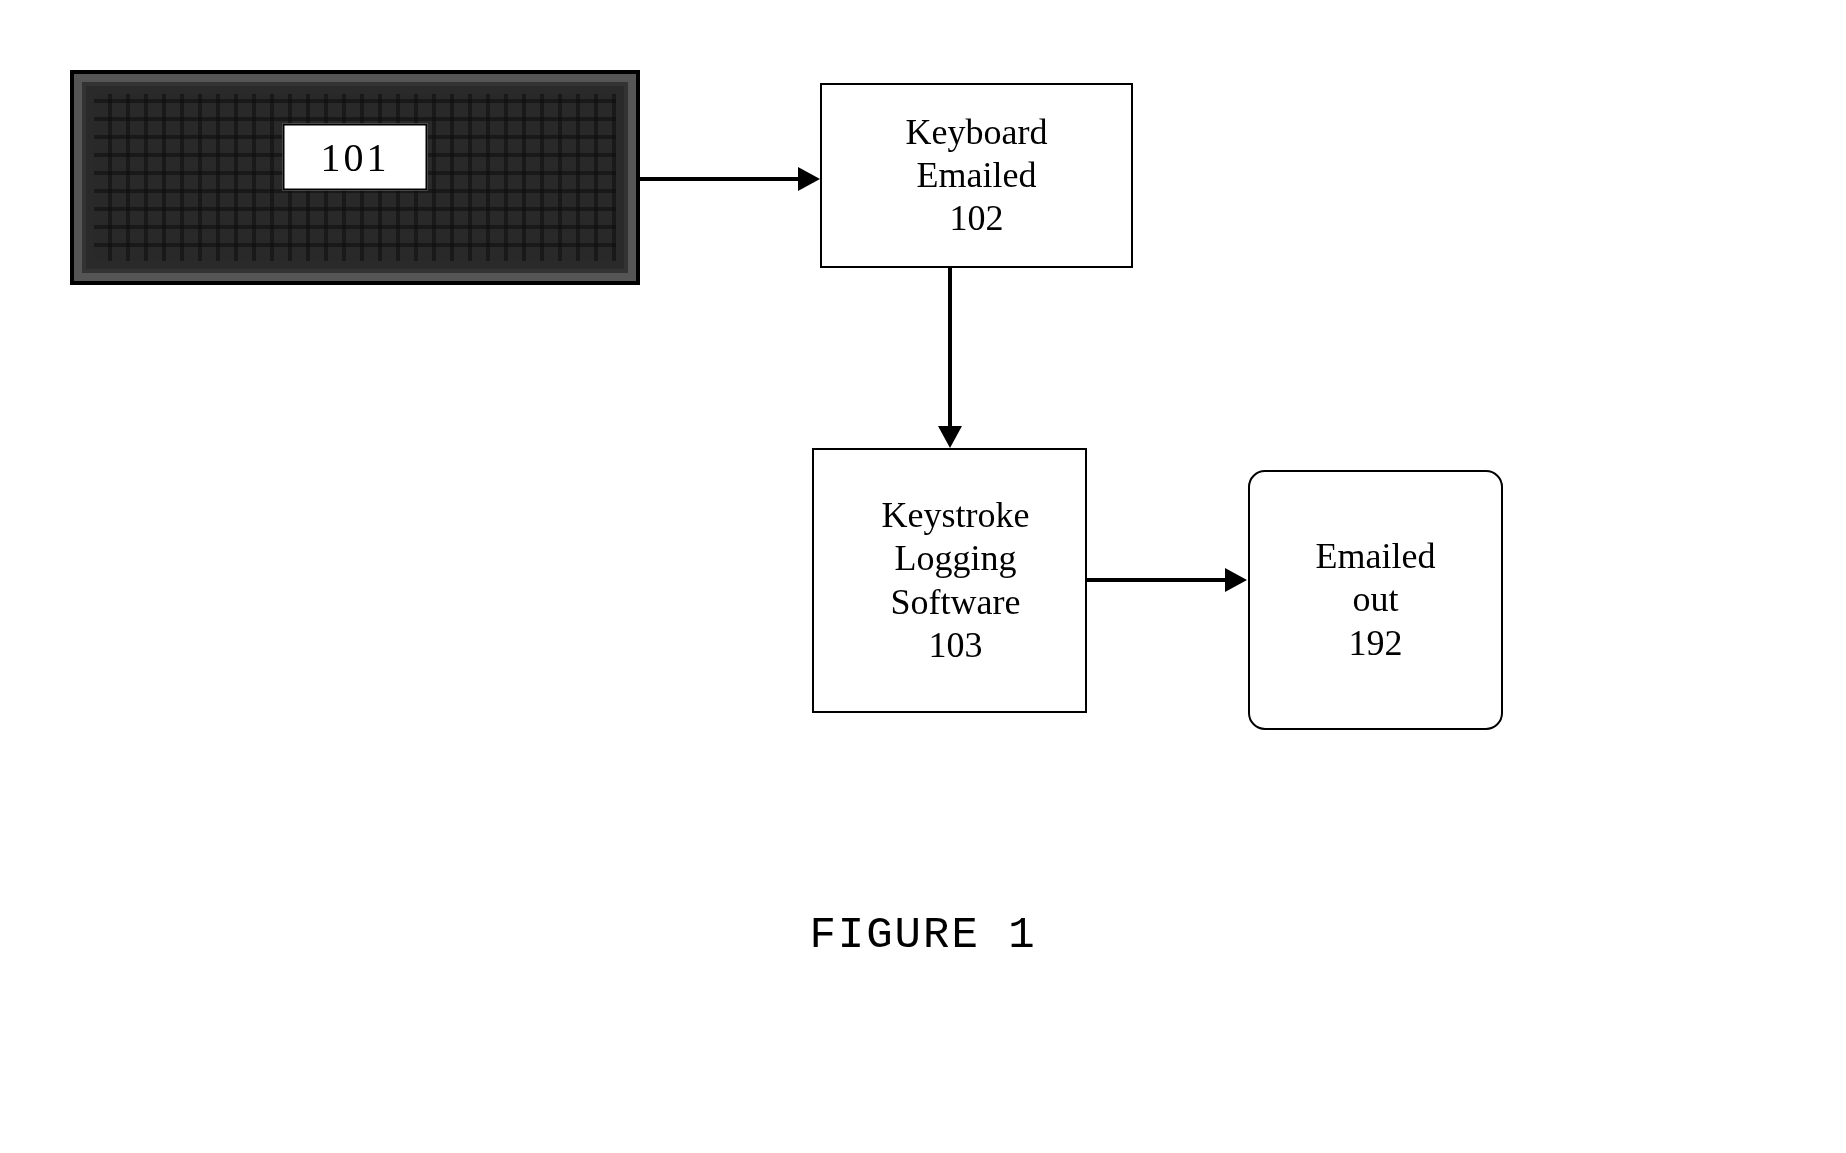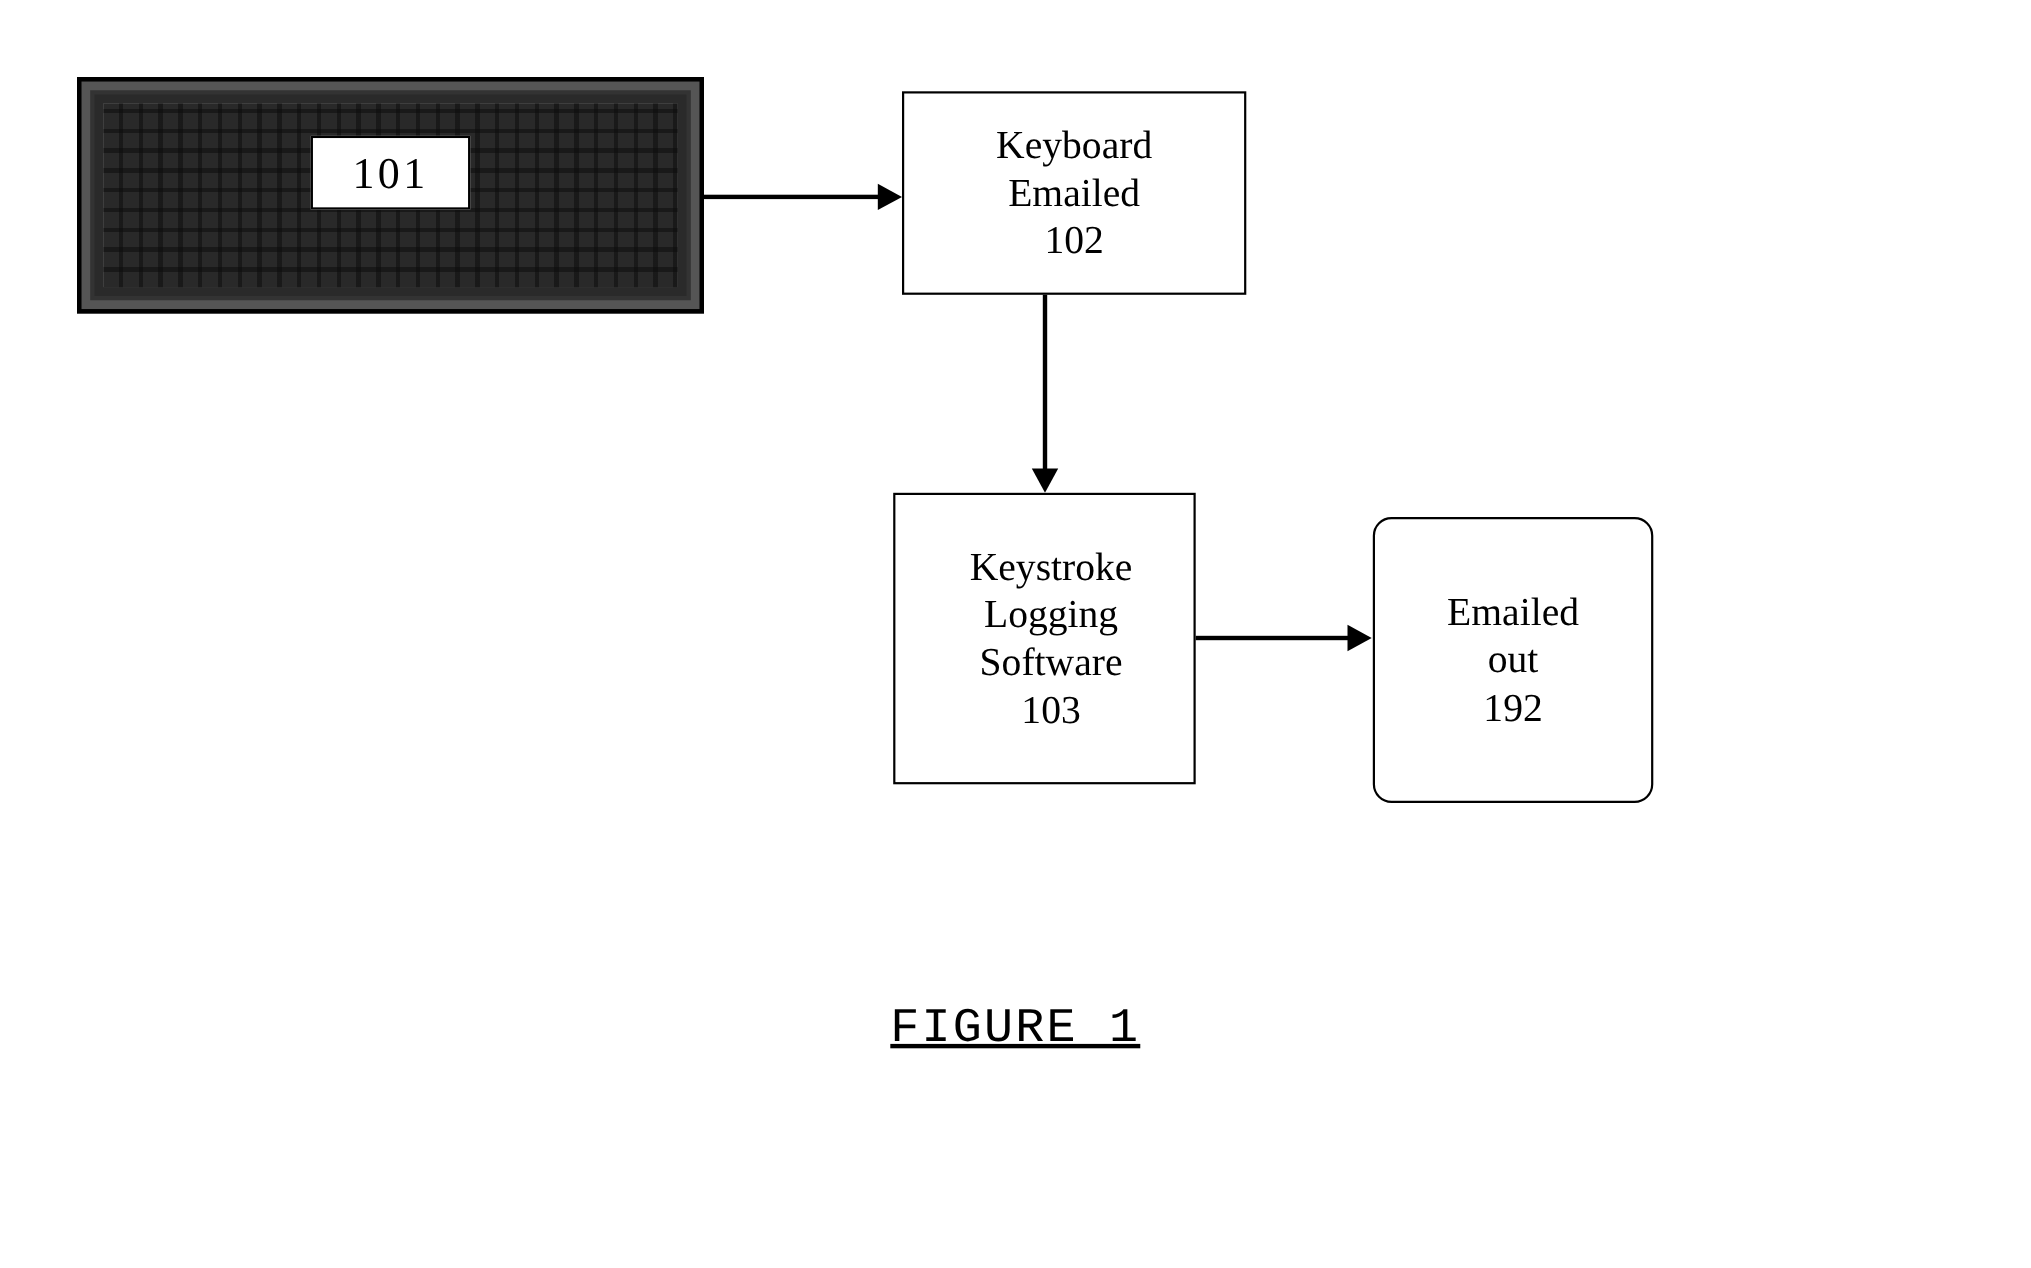--- a/index.html
+++ b/index.html
@@ -70,21 +70,20 @@
       border-right: 12px solid transparent;
       border-top: 22px solid #000000;
     }
     .figure-label {
       position: absolute;
       left: 0; right: 0;
       text-align: center;
       font-family: "Courier New", Courier, monospace;
       font-size: 44px;
       letter-spacing: 2px;
-      text-decoration: underline;
     }
   </style>
 </head>
 <body>
 
 <div class="keyboard">
   <div class="keyboard-inner"></div>
   <div class="keyboard-badge">101</div>
 </div>
 

